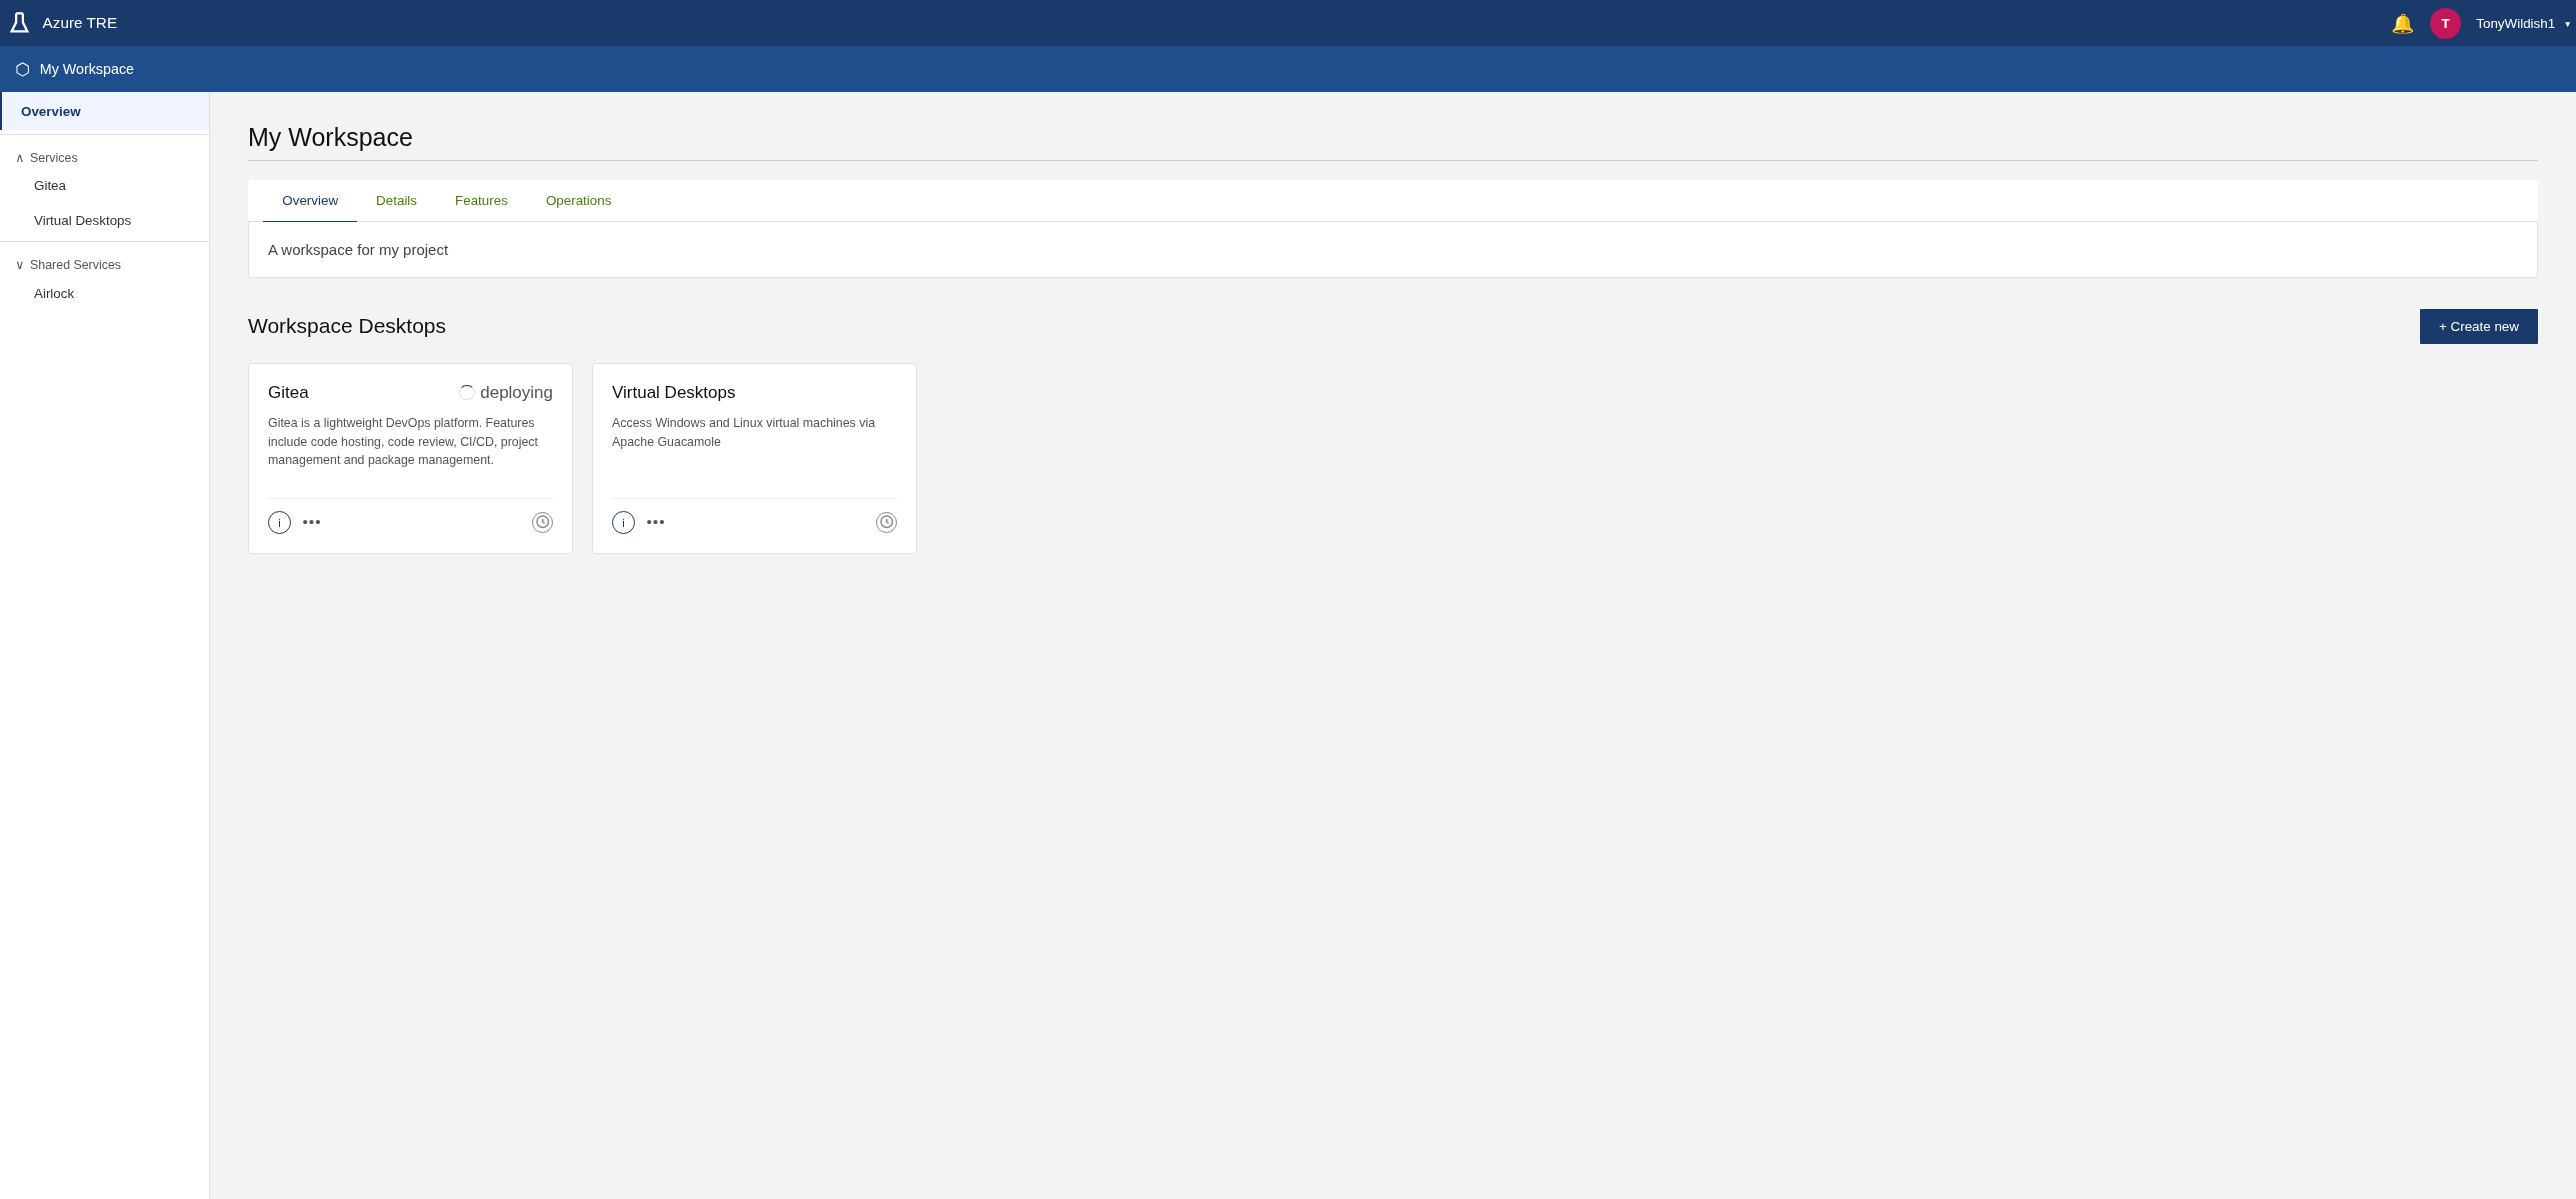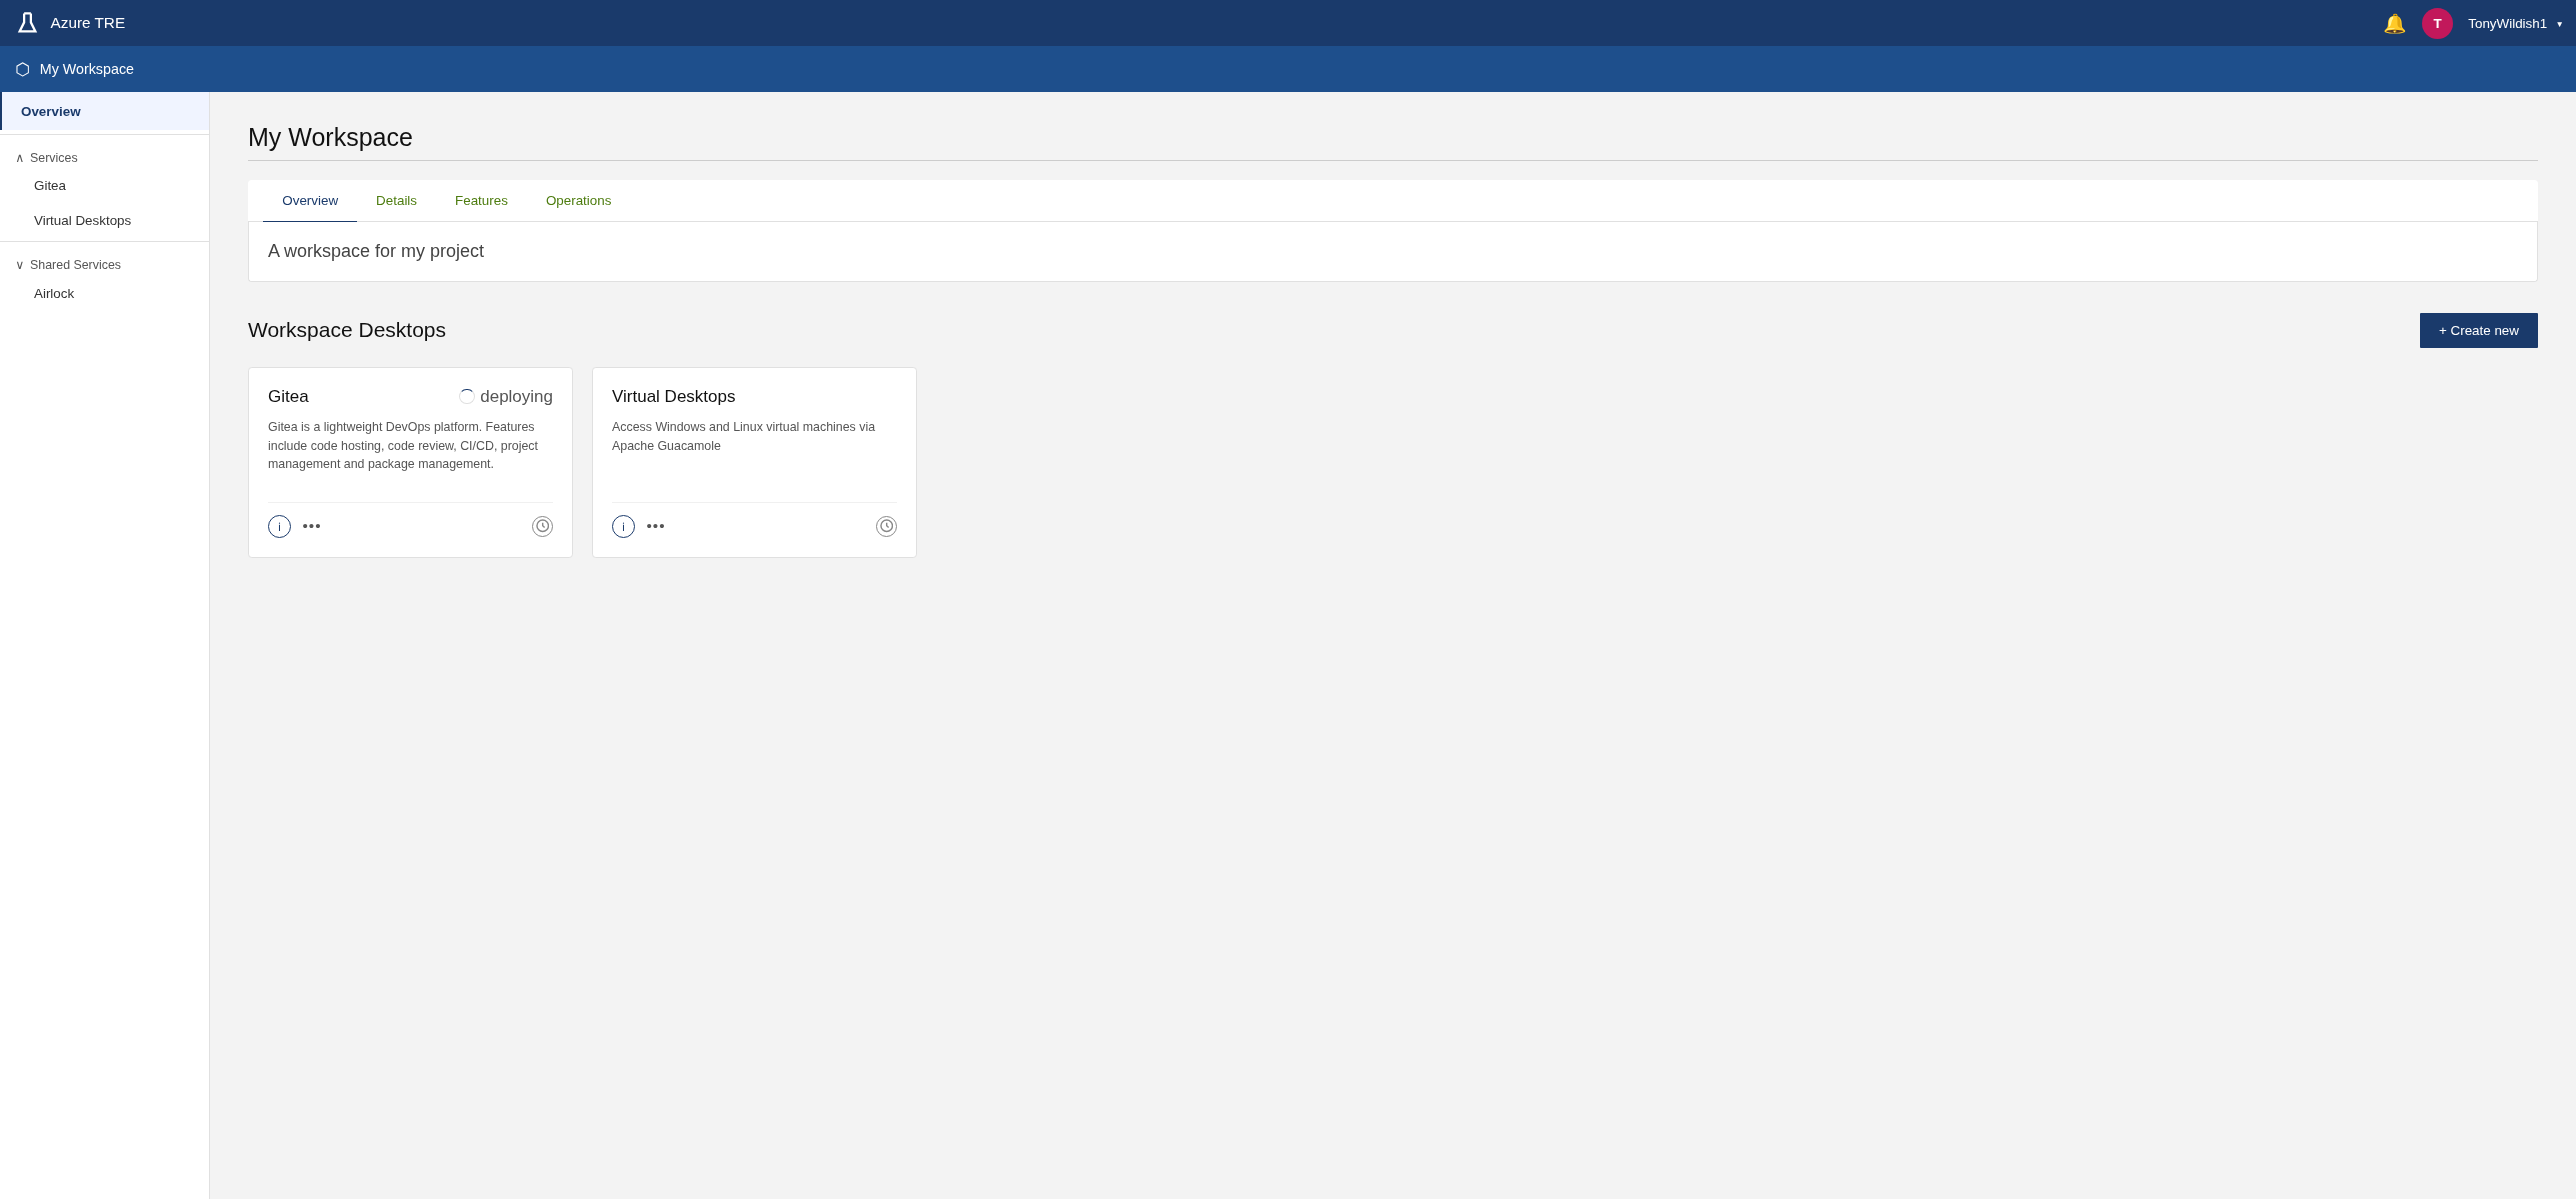--- a/index.html
+++ b/index.html
@@ -4,21 +4,21 @@
   <style>
     * { box-sizing: border-box; margin: 0; padding: 0; }
     body { font-family: 'Segoe UI', Arial, sans-serif; background: #f3f3f3; color: #333; height: 100vh; overflow: hidden; }
 
     
     .top-nav {
       background: #1a3a6b;
       height: 46px;
       display: flex;
       align-items: center;
-      padding: 0 14px;
+      padding: 0 6px;
       justify-content: space-between;
     }
     .top-nav-left {
       display: flex;
       align-items: center;
       gap: 9.6px;
       color: white;
     }
     .top-nav-logo-icon {
       width: 27px;
@@ -177,21 +177,21 @@
     }
     .overview-panel {
       background: white;
       border-radius: 0 0 3.8px 3.8px;
       padding: 19px 19px;
       margin-bottom: 31px;
       border: 1px solid #e0e0e0;
       border-top: none;
     }
     .overview-description {
-      font-size: 18px;
+      font-size: 15px;
       color: #444;
     }
 
     
     .services-header {
       display: flex;
       justify-content: space-between;
       align-items: center;
       margin-bottom: 19px;
     }

